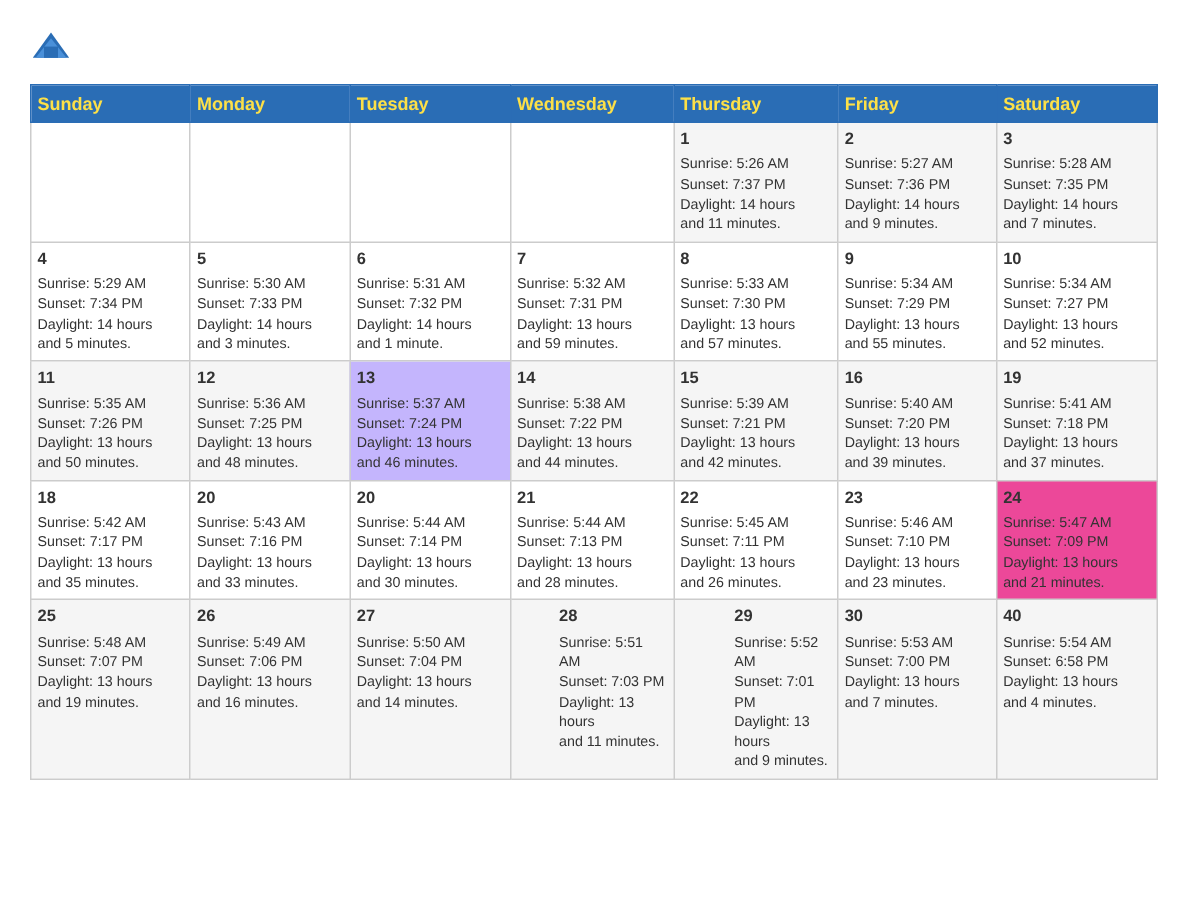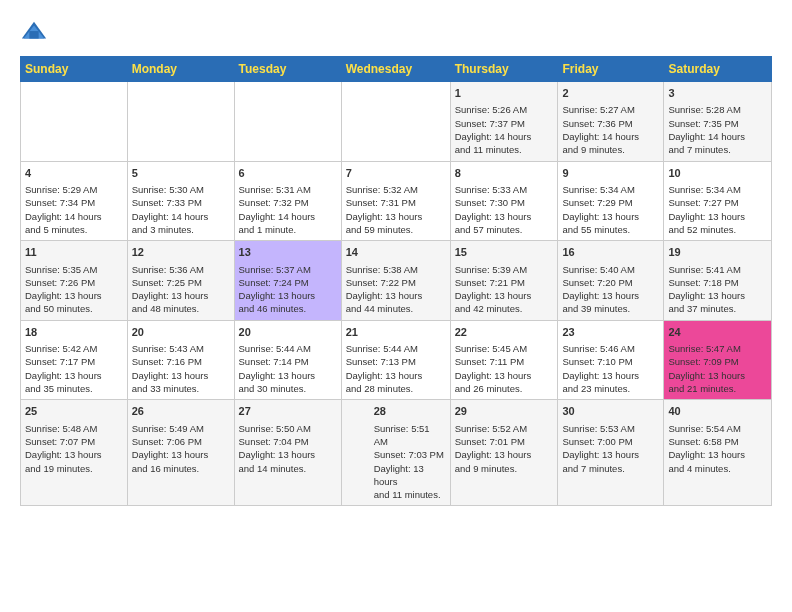--- a/index.html
+++ b/index.html
@@ -326,21 +326,21 @@
             <div>Daylight: 13 hours</div>
             <div>and 14 minutes.</div>
           </td>
           <td style="background-color: rgb(245, 245, 245); padding-left: 32px;">
             <span class="day-num">28</span>
             <div>Sunrise: 5:51 AM</div>
             <div>Sunset: 7:03 PM</div>
             <div>Daylight: 13 hours</div>
             <div>and 11 minutes.</div>
           </td>
-          <td style="background-color: rgb(245, 245, 245);">
+          <td style="background-color: rgb(245, 245, 245); padding-left: 40px;">
             <span class="day-num">29</span>
             <div>Sunrise: 5:52 AM</div>
             <div>Sunset: 7:01 PM</div>
             <div>Daylight: 13 hours</div>
             <div>and 9 minutes.</div>
           </td>
           <td style="background-color: rgb(245, 245, 245);">
             <span class="day-num">30</span>
             <div>Sunrise: 5:53 AM</div>
             <div>Sunset: 7:00 PM</div>

